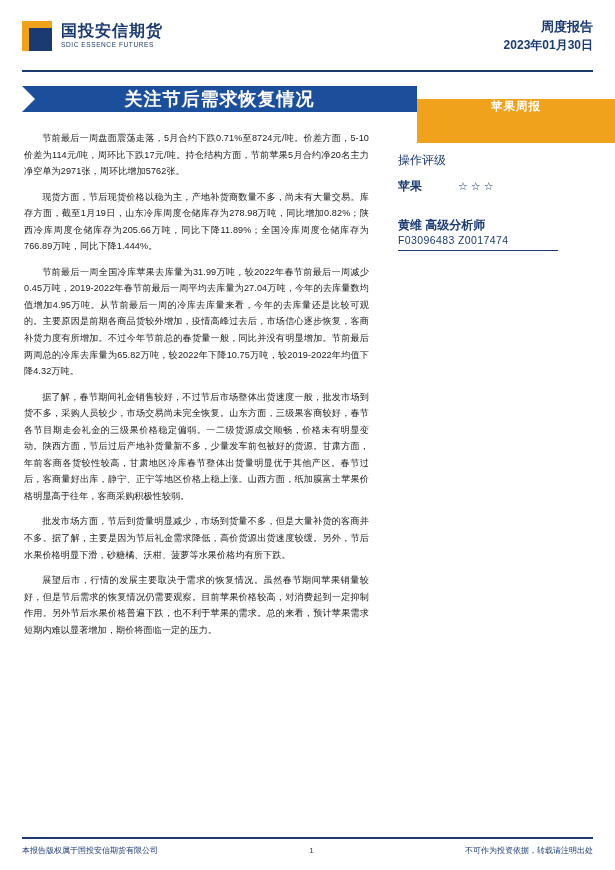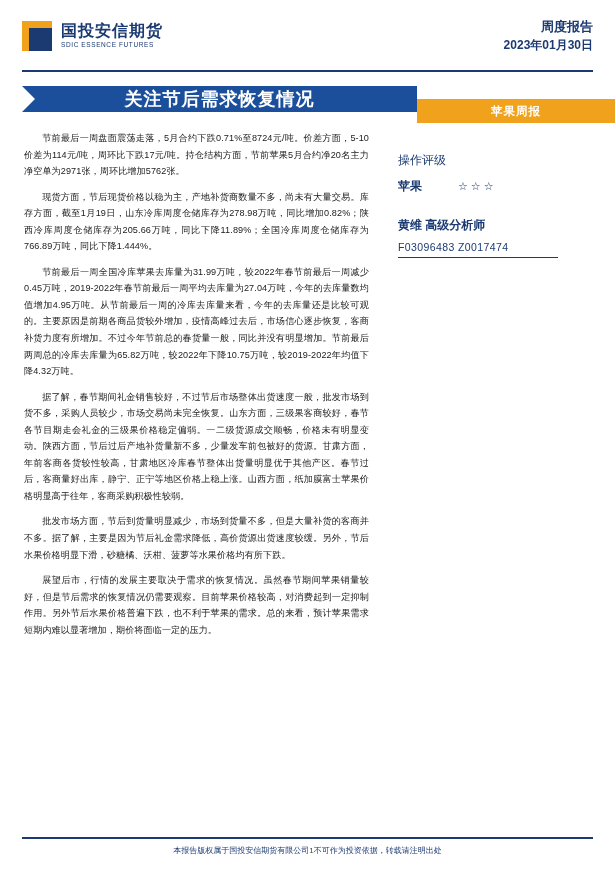--- a/index.html
+++ b/index.html
@@ -103,24 +103,23 @@
   }
   .titlebar .doc-title {
     font-size: 18px;
     color: #ffffff;
     font-weight: bold;
     letter-spacing: 1px;
   }
   .titlebar .bar-orange {
     position: absolute;
     left: 395px; top: 13px;
-    width: 198px; height: 24px;
+    width: 198px; height: 44px;
     background: #f0a21c;
     display: flex;
-    align-items: center;
     justify-content: center;
   }
   .titlebar .bar-orange .tag {
     font-size: 11.5px;
     color: #ffffff;
     font-weight: bold;
     letter-spacing: 1px;
   }
 
   
@@ -170,21 +169,20 @@
   }
   .stars {
     font-size: 11px;
     color: #1b3a72;
     letter-spacing: 3px;
   }
   .analyst-name {
     font-size: 12px;
     font-weight: bold;
     color: #1b3a72;
-    margin-bottom: 7px;
   }
   .analyst-code {
     font-size: 10.5px;
     color: #1b3a72;
     letter-spacing: 0.4px;
     padding-bottom: 4px;
   }
   .analyst-underline {
     width: 160px;
     height: 1px;
@@ -197,21 +195,21 @@
     left: 22px; right: 22px; bottom: 14px;
   }
   .footer-rule {
     height: 2px;
     background: #1b3a72;
     margin-bottom: 6px;
   }
   .footer-row {
     display: flex;
     align-items: center;
-    justify-content: center;
+    justify-content: space-between;
     font-size: 8px;
     color: #1b3a72;
   }
   .footer-center { font-size: 8px; color: #444; }
 </style>
 </head>
 <body>
 
 <div class="page">
 

